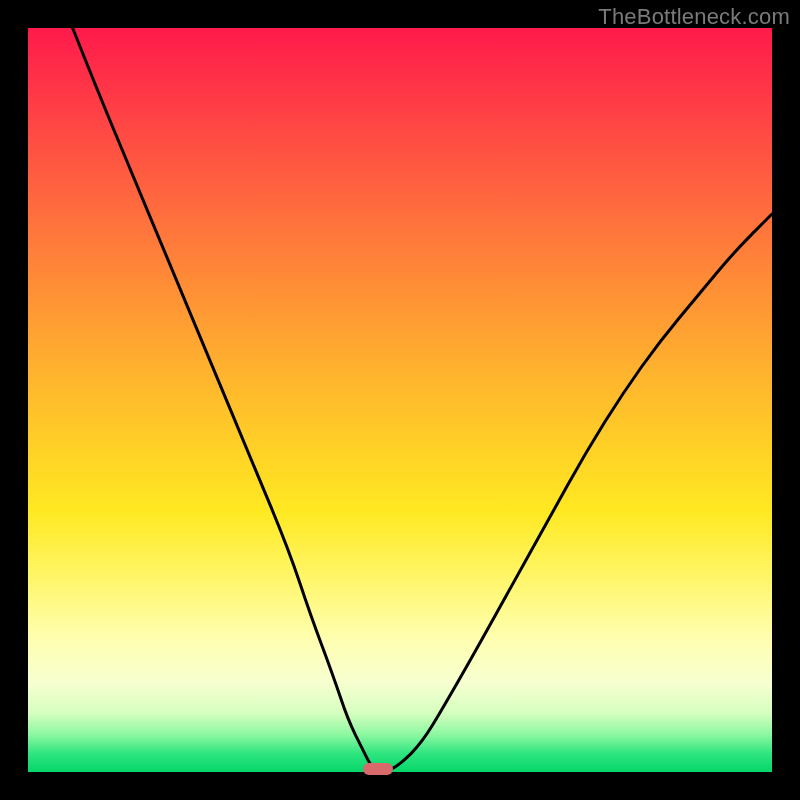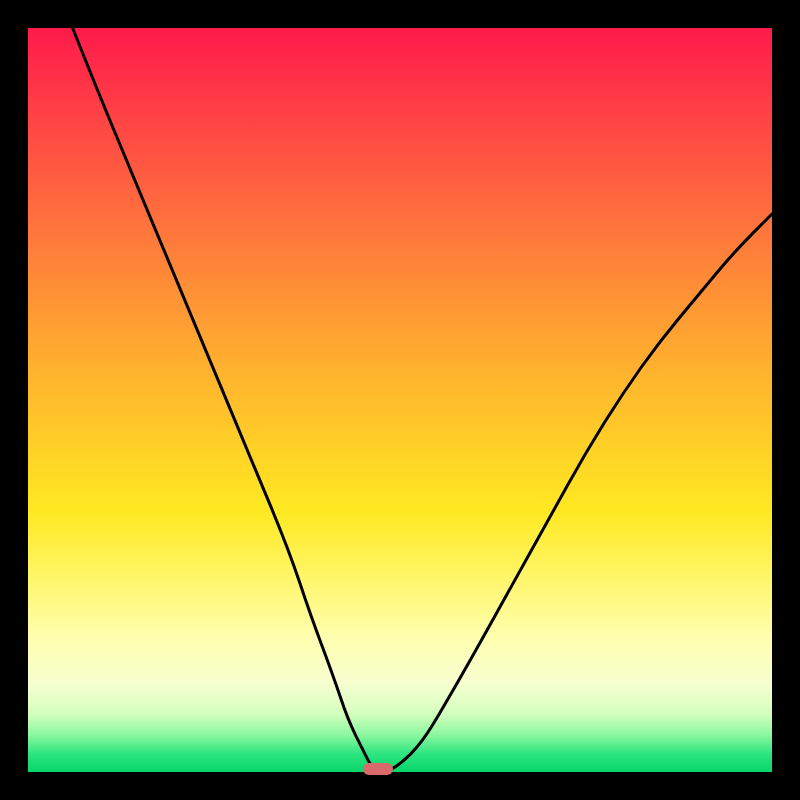--- a/index.html
+++ b/index.html
@@ -68,20 +68,21 @@
     height: 12px;
     background: #d96a6b;
     border-radius: 6px;
   }
 </style>
 </head>
 <body>
 
 <div class="frame">
 
+  <div class="watermark">TheBottleneck.com</div>
 
   <div class="plot-area">
 
     <svg class="curve" viewBox="0 0 744 744" preserveAspectRatio="none">
       <path fill="none" stroke="#000" stroke-width="3" stroke-linecap="round" stroke-linejoin="round" d="M 44.6 0.0 Q 44.6 0.0 59.5 37.2 Q 74.4 74.4 93.0 119.0 Q 111.6 163.7 130.2 208.3 Q 148.8 253.0 167.4 297.6 Q 186.0 342.2 204.6 386.9 Q 223.2 431.5 241.8 476.2 Q 260.4 520.8 271.6 554.3 Q 282.7 587.8 293.9 617.5 Q 305.0 647.3 312.5 669.6 Q 319.9 691.9 327.4 706.8 Q 334.8 721.7 338.5 729.1 Q 342.2 736.6 346.0 740.3 Q 349.7 744.0 353.4 744.0 Q 357.1 744.0 364.6 740.3 Q 372.0 736.6 383.2 725.4 Q 394.3 714.2 405.5 695.6 Q 416.6 677.0 431.5 651.0 Q 446.4 625.0 465.0 591.5 Q 483.6 558.0 502.2 524.5 Q 520.8 491.0 539.4 457.6 Q 558.0 424.1 576.6 394.3 Q 595.2 364.6 613.8 338.5 Q 632.4 312.5 651.0 290.2 Q 669.6 267.8 688.2 245.5 Q 706.8 223.2 725.4 204.6 T 744.0 186.0"></path>
     </svg>
 
     <div class="marker" style="left:334.7px;top:735.0px;background:#d96a6b;"></div>
   </div>
 </div>

